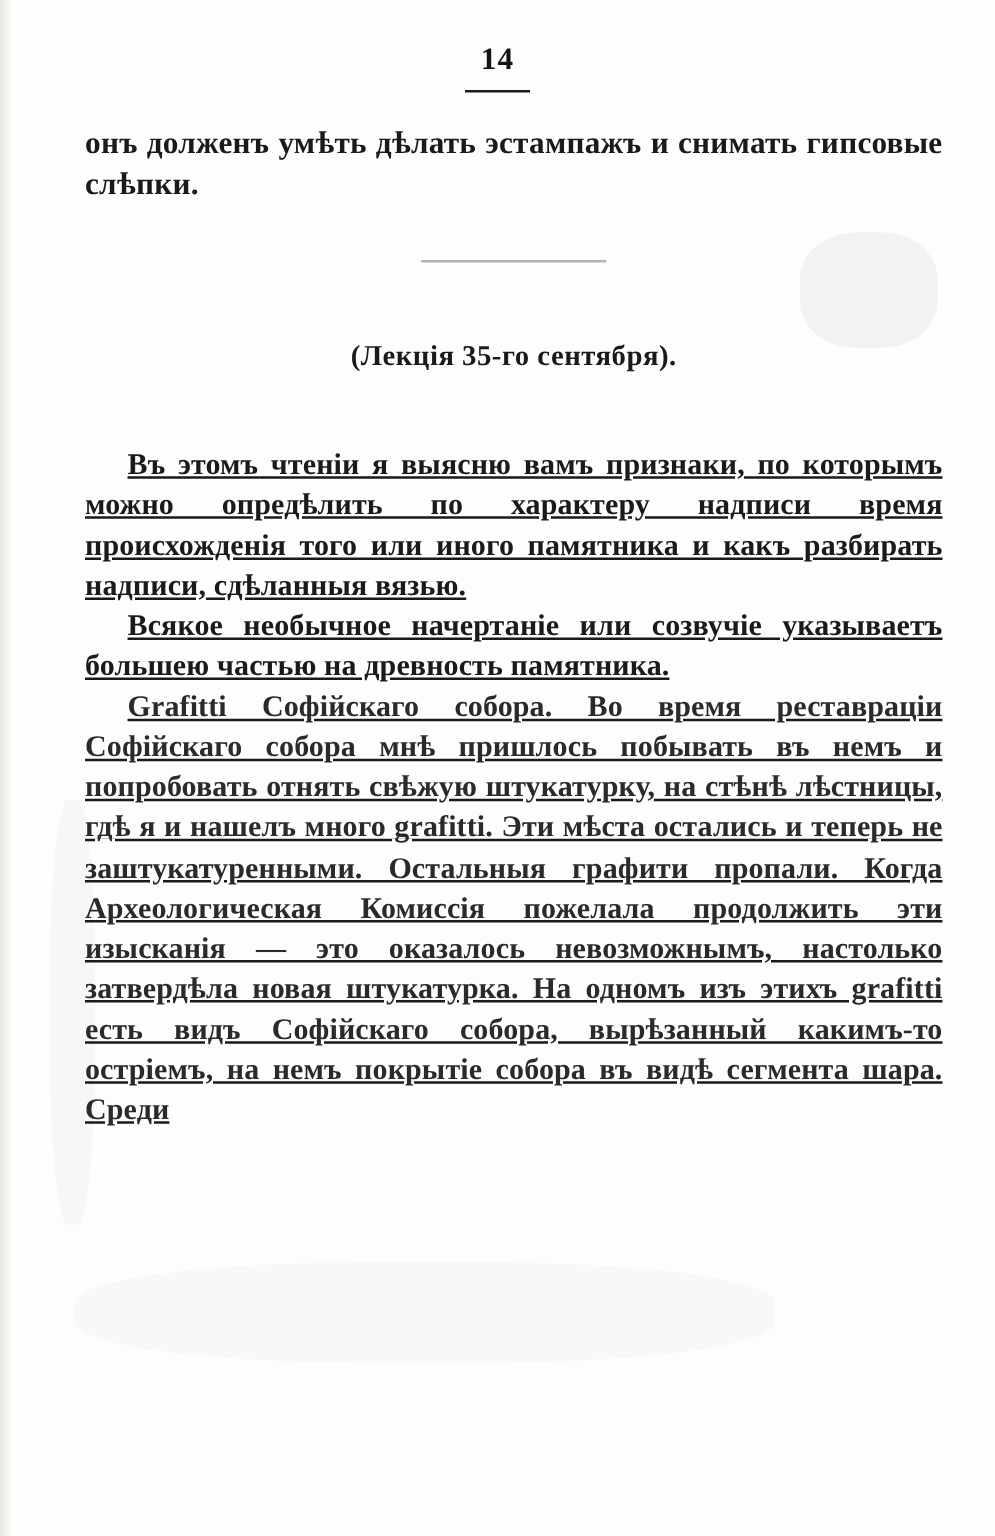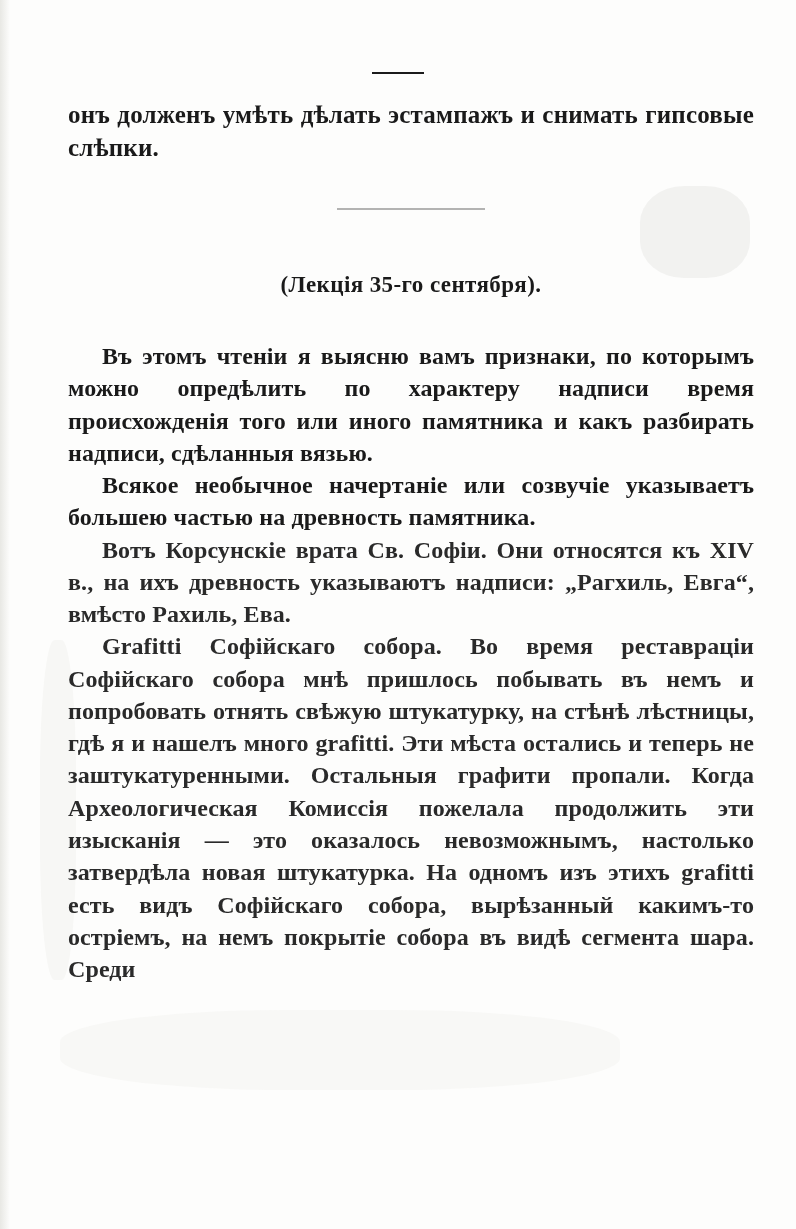--- a/index.html
+++ b/index.html
@@ -66,21 +66,22 @@
     opacity: 0.75;
   }
   .lecture-heading {
     margin-top: 62px;
     text-align: center;
     font-size: 23px;
     font-weight: bold;
     letter-spacing: 0.4px;
   }
   .body-text {
-    margin-top: 42px;
+    margin-top: 58px;
+    text-decoration: underline;
   }
   .body-text p {
     margin: 0;
     font-size: 24px;
     line-height: 1.345;
     text-align: justify;
     text-align-last: left;
     text-indent: 34px;
     letter-spacing: 0.1px;
   }
@@ -115,31 +116,31 @@
 </head>
 <body>
 
 <div class="page">
 
   <div class="edge-left"></div>
   <div class="smudge s1"></div>
   <div class="smudge s2"></div>
   <div class="smudge s3"></div>
 
+  <div class="page-number">14</div>
   <div class="page-number-rule"></div>
 
   <div class="content">
 
     <p class="lead-para">онъ долженъ умѣть дѣлать эстампажъ и снимать гипсовые слѣпки.</p>
 
     <div class="divider"></div>
 
     <div class="lecture-heading">(Лекція 35-го сентября).</div>
 
     <div class="body-text">
       <p class="bold">Въ этомъ чтеніи я выясню вамъ признаки, по которымъ можно опредѣлить по характеру надписи время происхожденія того или иного памятника и какъ разбирать надписи, сдѣланныя вязью.</p>
       <p class="semi">Всякое необычное начертаніе или созвучіе указываетъ большею частью на древность памятника.</p>
-      <p class="semi faded">Вотъ Корсунскіе врата Св. Софіи. Они относятся къ XIV в., на ихъ древность указываютъ надписи: „Рагхиль, Евга“, вмѣсто Рахиль, Ева.</p>
       <p class="semi faded">Grafitti Софійскаго собора. Во время реставраціи Софійскаго собора мнѣ пришлось побывать въ немъ и попробовать отнять свѣжую штукатурку, на стѣнѣ лѣстницы, гдѣ я и нашелъ много grafitti. Эти мѣста остались и теперь не заштукатуренными. Остальныя графити пропали. Когда Археологическая Комиссія пожелала продолжить эти изысканія — это оказалось невозможнымъ, настолько затвердѣла новая штукатурка. На одномъ изъ этихъ grafitti есть видъ Софійскаго собора, вырѣзанный какимъ-то остріемъ, на немъ покрытіе собора въ видѣ сегмента шара. Среди</p>
     </div>
 
   </div>
 </div>
 
 </body></html>

